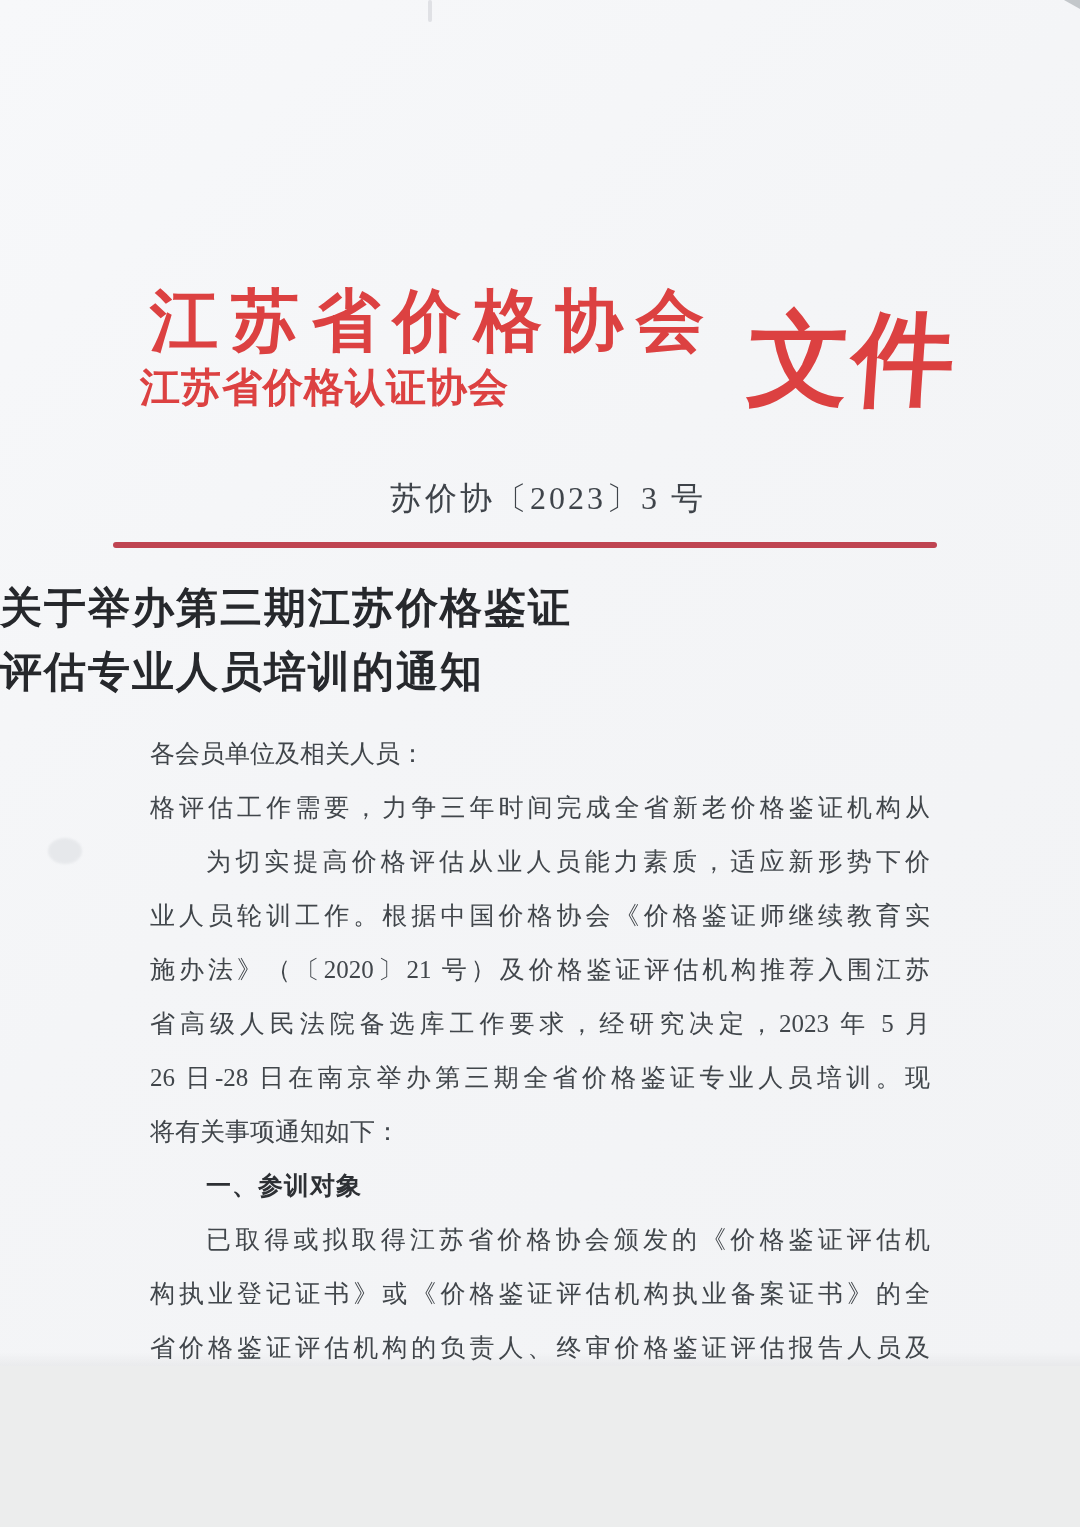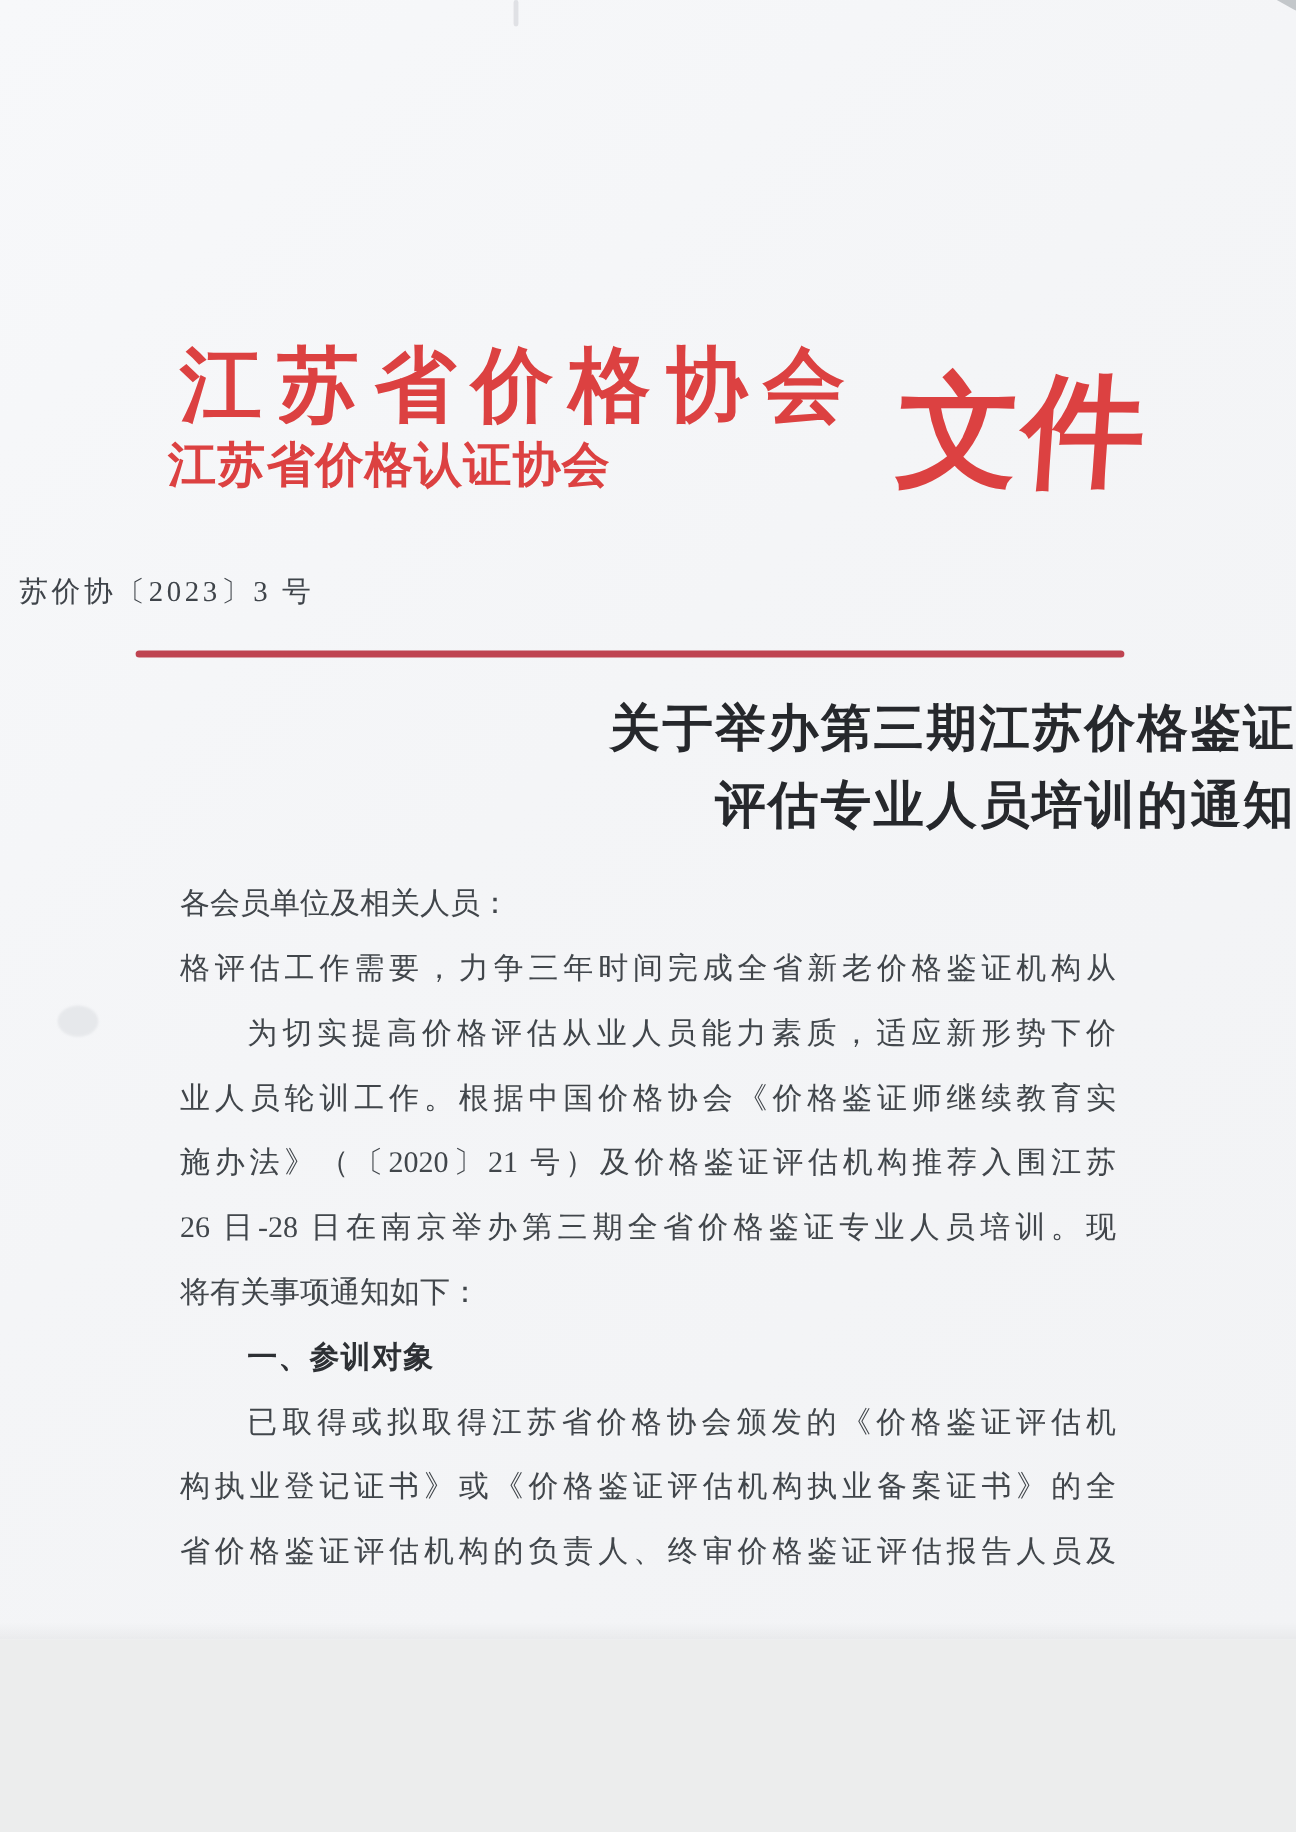--- a/index.html
+++ b/index.html
@@ -33,35 +33,35 @@
   .doctype{
     position:absolute;left:748px;top:292px;
     font-size:102px;font-weight:700;
     color:var(--header-red,#e04646);
     transform:skewX(-4deg);
     white-space:nowrap;
     letter-spacing:2px;
   }
   .docnum{
     position:absolute;left:0;right:0;top:477px;
-    text-align:left;
-    font-size:24px;letter-spacing:3px;
+    text-align:center;
+    font-size:32px;letter-spacing:3px;
     color:#3f444a;
     padding-left:16px;
   }
   .rule{
     position:absolute;left:113px;top:542px;
     width:824px;height:6px;
     background:var(--rule-red,#bf4451);
     border-radius:3px;
   }
   
   .title{
     position:absolute;left:0;right:0;top:576px;
-    text-align:right;
+    text-align:left;
     font-size:42px;font-weight:700;
     line-height:64px;
     color:#26282c;
     letter-spacing:2px;
   }
   
   .bodytext{
     position:absolute;left:150px;top:727px;width:780px;
     font-size:25px;
     line-height:54px;
@@ -115,20 +115,21 @@
     <div>关于举办第三期江苏价格鉴证</div>
     <div>评估专业人员培训的通知</div>
   </div>
 
   <div class="bodytext">
     <div class="bline">各会员单位及相关人员：</div>
     <div class="bline j">格评估工作需要，力争三年时间完成全省新老价格鉴证机构从</div>
     <div class="bline j ind">为切实提高价格评估从业人员能力素质，适应新形势下价</div>
     <div class="bline j">业人员轮训工作。根据中国价格协会《价格鉴证师继续教育实</div>
     <div class="bline j">施办法》（〔2020〕21 号）及价格鉴证评估机构推荐入围江苏</div>
+    <div class="bline j">省高级人民法院备选库工作要求，经研究决定，2023 年 5 月</div>
     <div class="bline j">26 日-28 日在南京举办第三期全省价格鉴证专业人员培训。现</div>
     <div class="bline">将有关事项通知如下：</div>
     <div class="bline heading ind">一、参训对象</div>
     <div class="bline j ind">已取得或拟取得江苏省价格协会颁发的《价格鉴证评估机</div>
     <div class="bline j">构执业登记证书》或《价格鉴证评估机构执业备案证书》的全</div>
     <div class="bline j">省价格鉴证评估机构的负责人、终审价格鉴证评估报告人员及</div>
   </div>
 
   <div class="pagenum">1</div>
 

